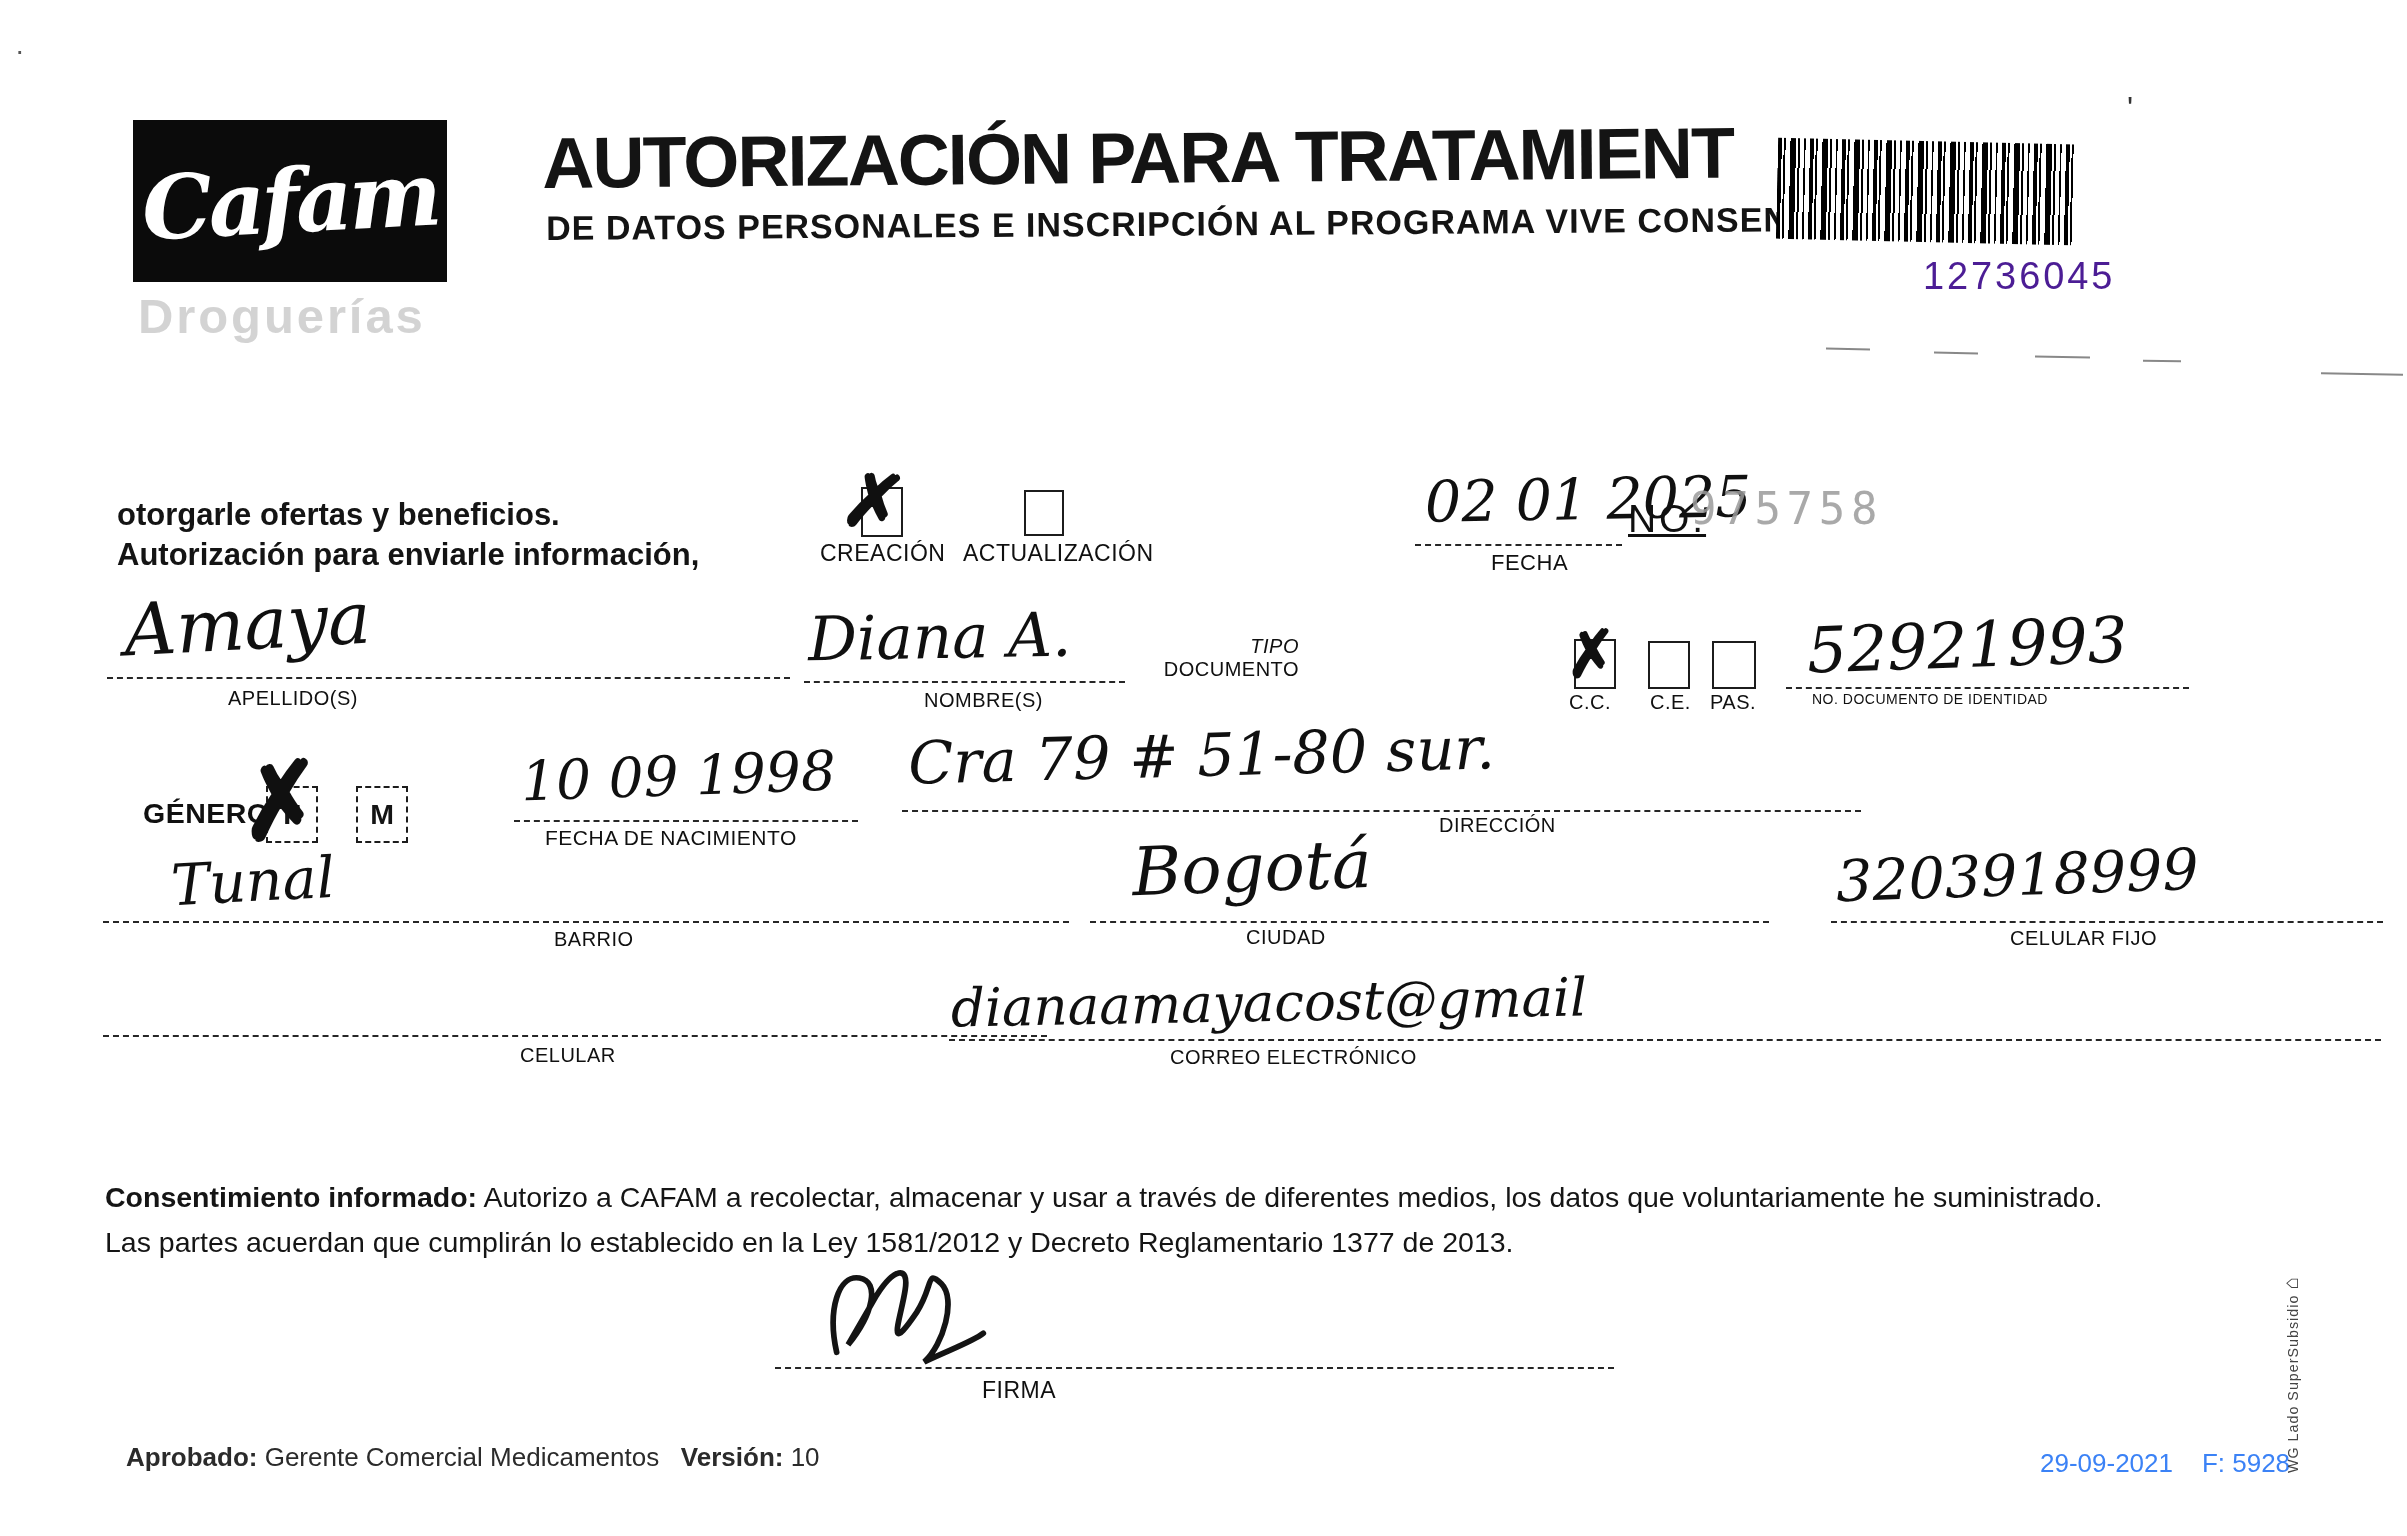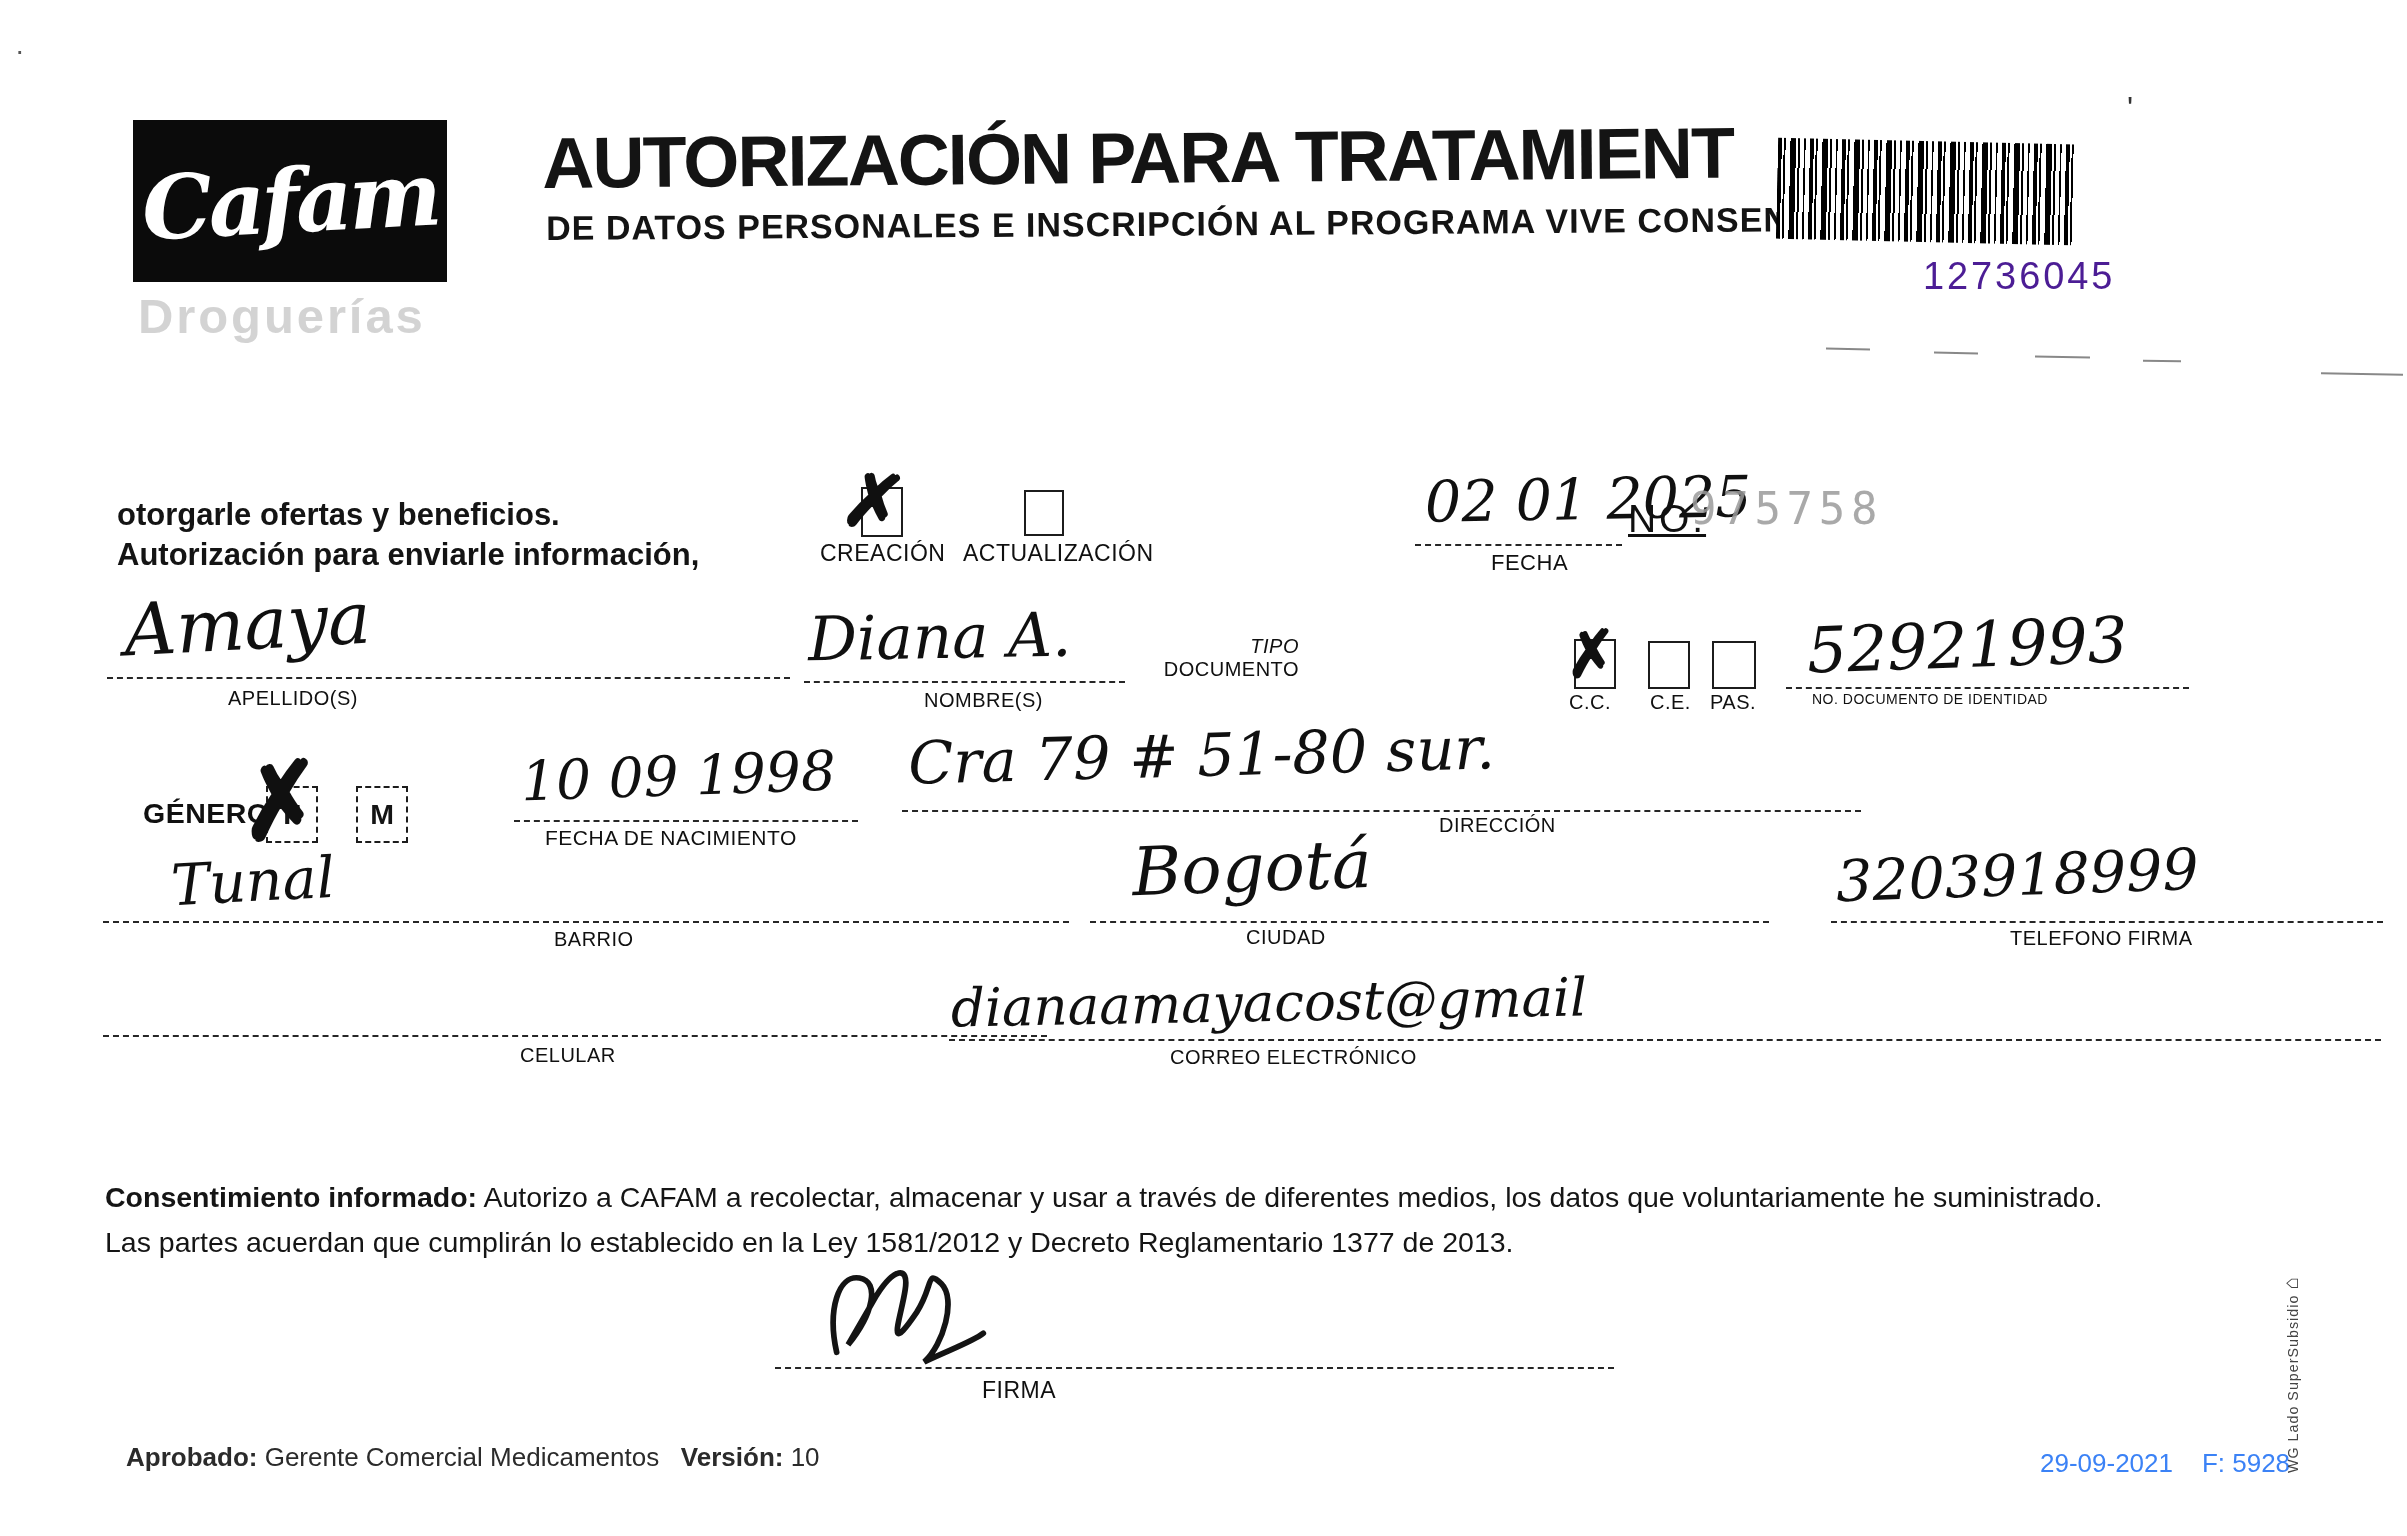--- a/index.html
+++ b/index.html
@@ -128,21 +128,21 @@
   <div class="abs hw" style="left:171px;top:848px;font-size:57px;transform:rotate(-3deg);">Tunal</div>
   <div class="abs dline" style="left:103px;top:921px;width:966px;"></div>
   <div class="abs lbl" style="left:554px;top:928px;">BARRIO</div>
 
   <div class="abs hw" style="left:1132px;top:829px;font-size:67px;transform:rotate(-2deg);">Bogotá</div>
   <div class="abs dline" style="left:1090px;top:921px;width:679px;"></div>
   <div class="abs lbl" style="left:1246px;top:926px;">CIUDAD</div>
 
   <div class="abs hw" style="left:1836px;top:842px;font-size:57px;transform:rotate(-2deg);">3203918999</div>
   <div class="abs dline" style="left:1831px;top:921px;width:552px;"></div>
-  <div class="abs lbl" style="left:2010px;top:927px;">TELEFONO FIRMA</div>
+  <div class="abs lbl" style="left:2010px;top:927px;">CELULAR FIJO</div>
 
   <div class="abs hw" style="left:105px;top:989px;font-size:52px;"></div>
   <div class="abs dline" style="left:103px;top:1035px;width:944px;"></div>
   <div class="abs lbl" style="left:520px;top:1044px;">CELULAR</div>
 
   <div class="abs hw" style="left:951px;top:972px;font-size:53px;transform:rotate(-1deg);">dianaamayacost@gmail</div>
   <div class="abs dline" style="left:949px;top:1039px;width:1432px;"></div>
   <div class="abs lbl" style="left:1170px;top:1046px;">CORREO ELECTRÓNICO</div>
 
   <p class="abs consent">

